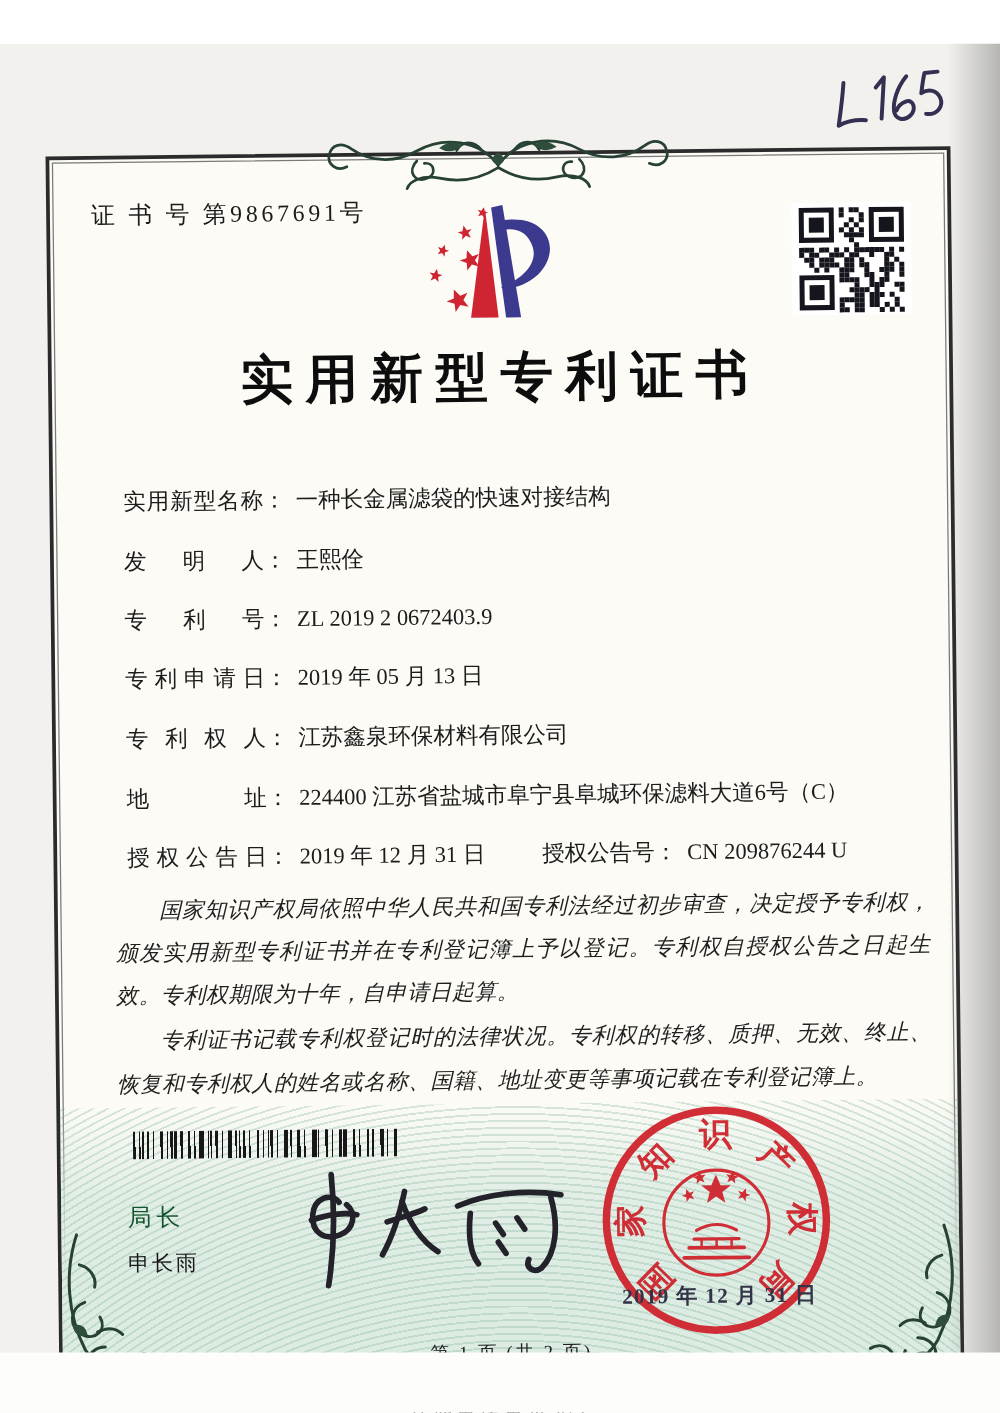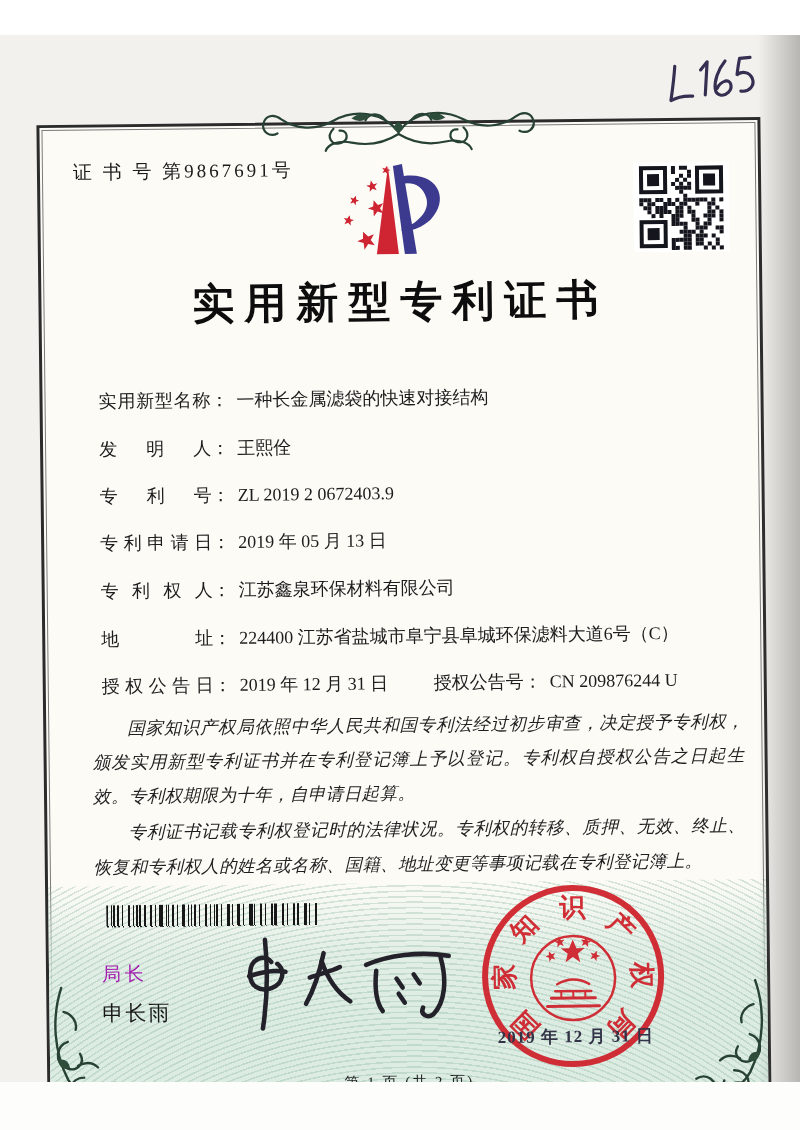--- a/index.html
+++ b/index.html
@@ -38,22 +38,22 @@
 
   .paras{position:absolute;left:46px;top:584px;width:652px;z-index:2;color:#1f1f1f;}
   .paras p{margin:0 0 2px 0;font-size:17.5px;line-height:1.95;text-indent:2em;
            font-style:italic;letter-spacing:0.4px;text-align:justify;}
 
   .barcode{position:absolute;left:58px;top:778px;width:212px;height:22px;z-index:2;
      background-image:
        repeating-linear-gradient(90deg,#171717 0 2px,rgba(0,0,0,0) 2px 5px,#171717 5px 6px,rgba(0,0,0,0) 6px 11px),
        repeating-linear-gradient(90deg,rgba(0,0,0,0) 0 7px,#171717 7px 9px,rgba(0,0,0,0) 9px 16px,#171717 16px 17px,rgba(0,0,0,0) 17px 23px);}
 
-  .sig-role{position:absolute;left:53px;top:834px;font-size:19px;letter-spacing:4px;color:#a21caf;z-index:2;}
-  .sig-name{position:absolute;left:53px;top:872px;font-size:21px;letter-spacing:2px;color:#171717;z-index:2;}
+  .sig-role{position:absolute;left:53px;top:834px;font-size:19px;letter-spacing:4px;color:#14532d;z-index:2;}
+  .sig-name{position:absolute;left:53px;top:872px;font-size:17px;letter-spacing:2px;color:#171717;z-index:2;}
   .sig-hand{position:absolute;left:186px;top:806px;width:232px;height:106px;z-index:2;}
 
   .seal{position:absolute;left:428px;top:758px;width:192px;height:192px;z-index:3;opacity:0.95;}
   .seal-date{position:absolute;left:443px;top:903px;width:166px;text-align:center;z-index:4;
              font-size:17px;font-weight:700;letter-spacing:1px;color:#333348;}
 
   .page-info{position:absolute;left:0;right:0;bottom:16px;text-align:center;
              font-size:15px;letter-spacing:2px;color:#222;z-index:2;}
 
   .ornament-top{position:absolute;left:50%;top:-26px;transform:translateX(-50%);z-index:2;}

